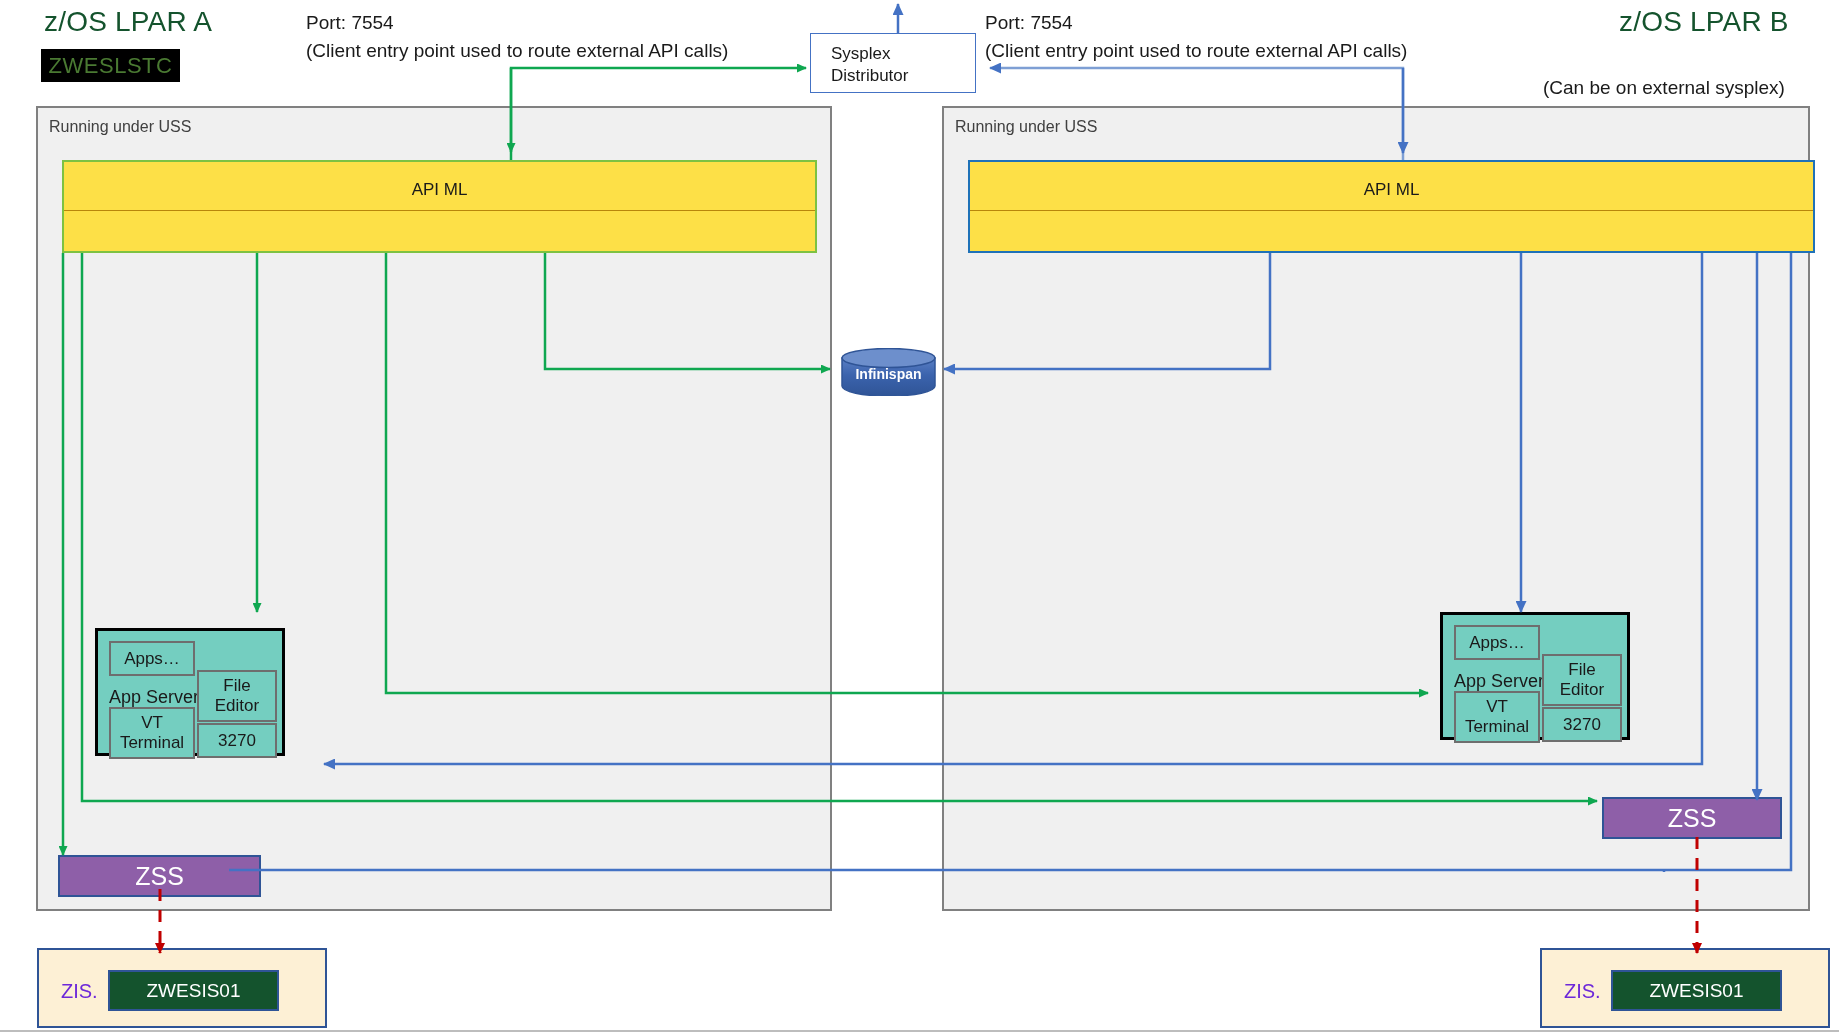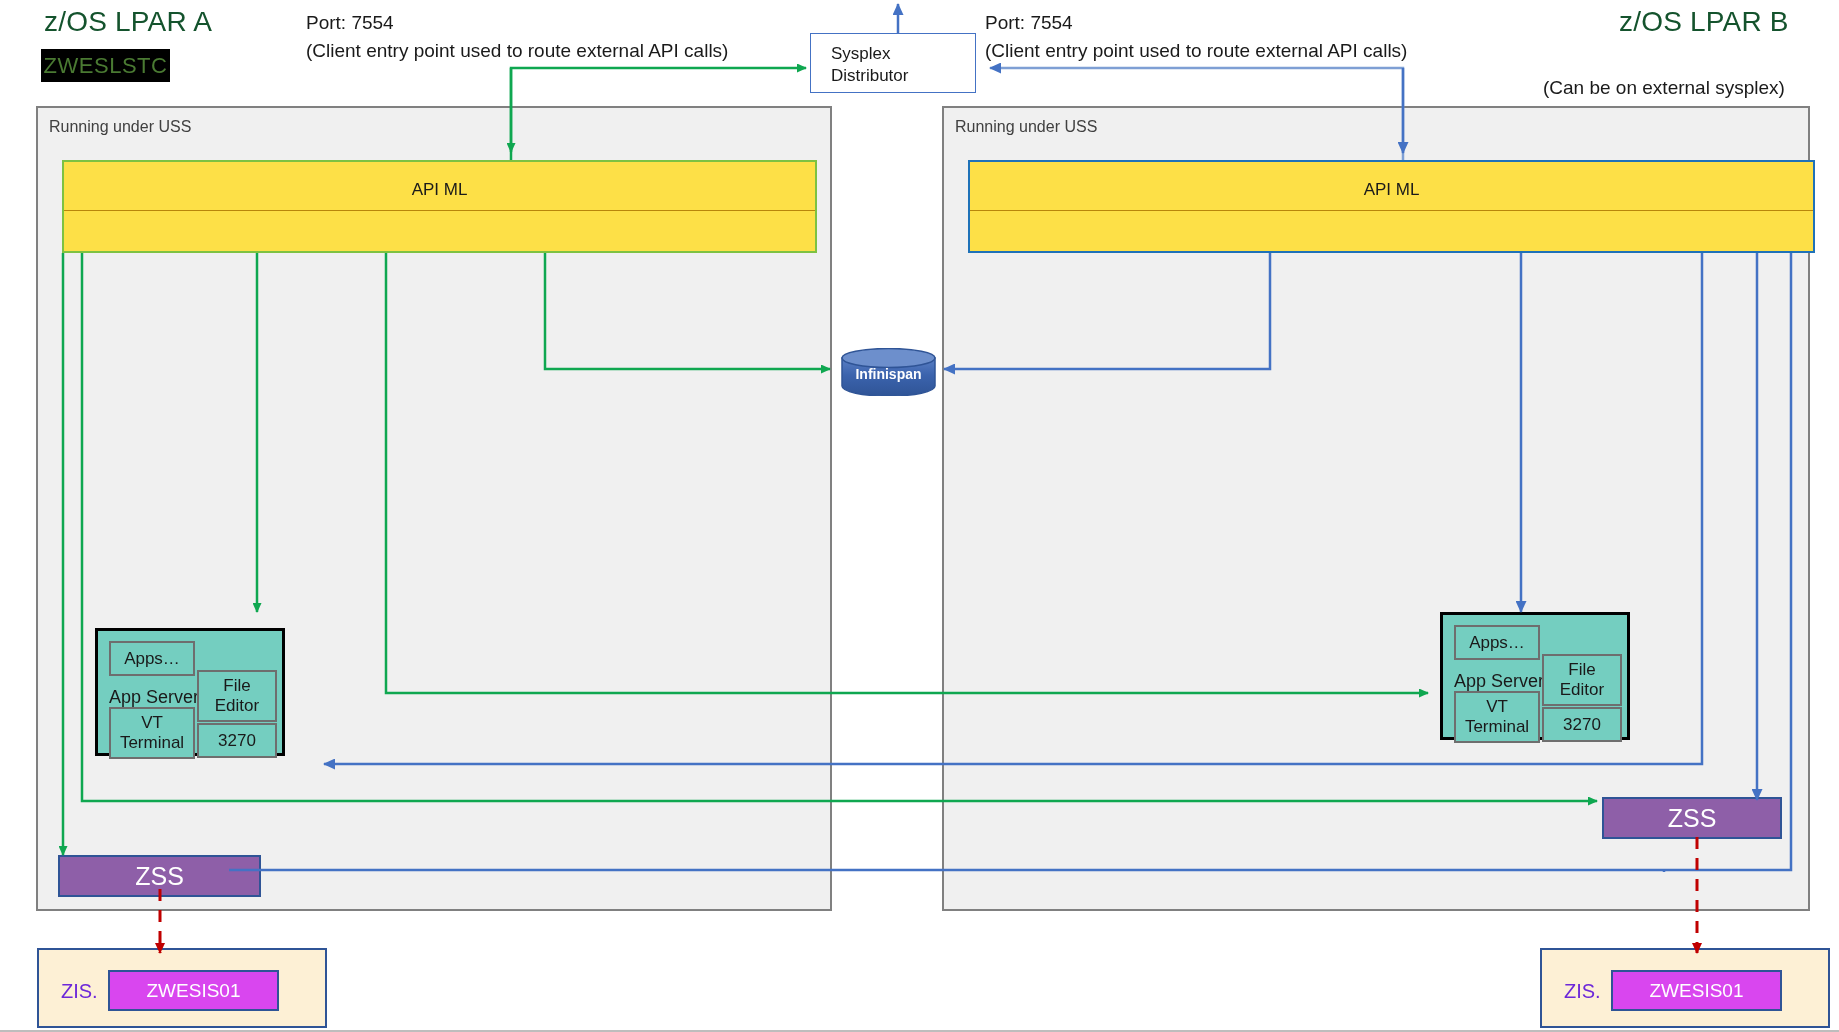--- a/index.html
+++ b/index.html
@@ -152,21 +152,21 @@
     box-sizing: border-box;
     z-index: 2;
   }
   .zis-label {
     position: absolute;
     font-size: 20px;
     color: #6d28d9;
   }
   .zwesis {
     position: absolute;
-    background: #d946ef;
+    background: #14532d;
     border: 2px solid #2f5496;
     box-sizing: border-box;
     color: #ffffff;
     font-size: 19px;
     display: flex;
     align-items: center;
     justify-content: center;
   }
 
   
@@ -242,21 +242,21 @@
       <path d="M1664,870 L1664,872" stroke="#4472c4"></path>
 
       <path d="M160,889 L160,953" stroke="#c00000" stroke-width="3" stroke-dasharray="12,9" marker-end="url(#ah-red)"></path>
 
       <path d="M1697,837 L1697,953" stroke="#c00000" stroke-width="3" stroke-dasharray="12,9" marker-end="url(#ah-red)"></path>
     </g>
   </svg>
 
   <div class="abs lpar-title" style="left:44px; top:6px;">z/OS LPAR A</div>
 
-  <div class="abs stc-badge" style="left:41px; top:49px; width:129px; height:33px;">ZWESLSTC</div>
+  <div class="abs stc-badge" style="left:41px; top:49px; width:139px; height:33px;">ZWESLSTC</div>
 
   <div class="abs note-text" style="left:306px; top:10px;">Port: 7554</div>
   <div class="abs note-text" style="left:306px; top:38px;">(Client entry point used to route external API calls)</div>
 
   <div class="abs lpar-title" style="left:1619px; top:6px;">z/OS LPAR B</div>
   <div class="abs sub-note" style="left:1543px; top:77px;">(Can be on external sysplex)</div>
 
   <div class="abs note-text" style="left:985px; top:10px;">Port: 7554</div>
   <div class="abs note-text" style="left:985px; top:38px;">(Client entry point used to route external API calls)</div>
 

